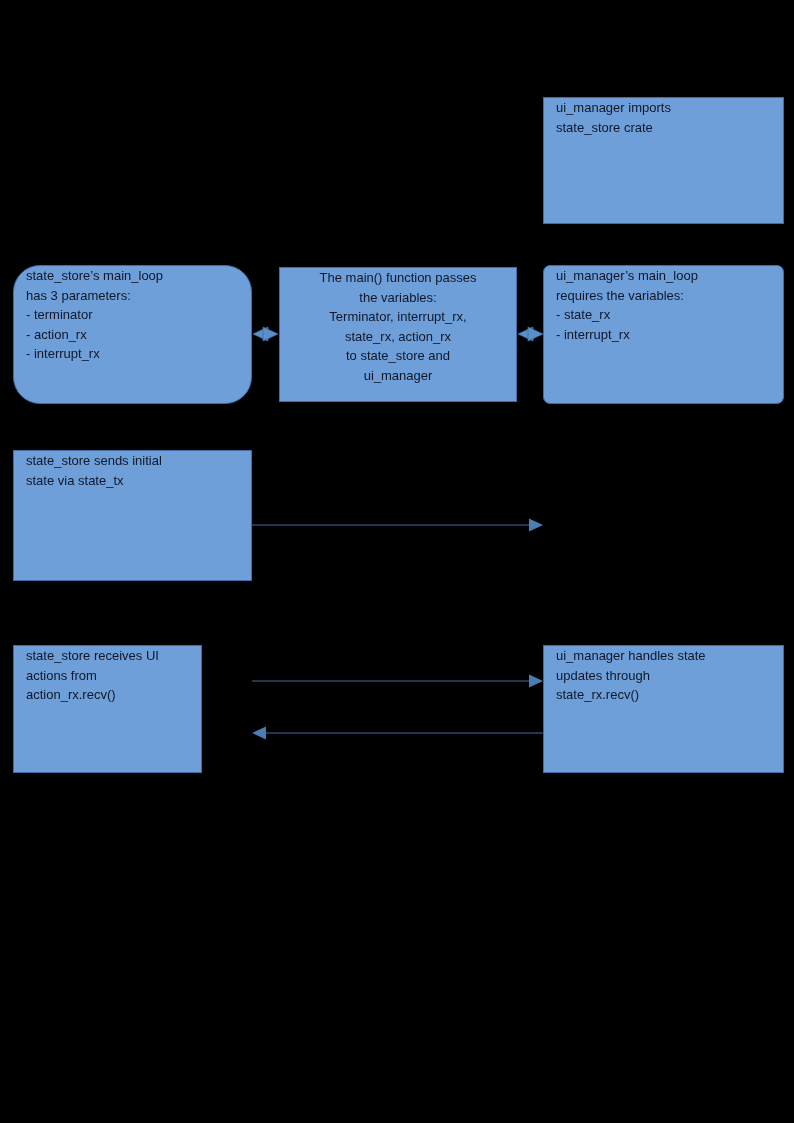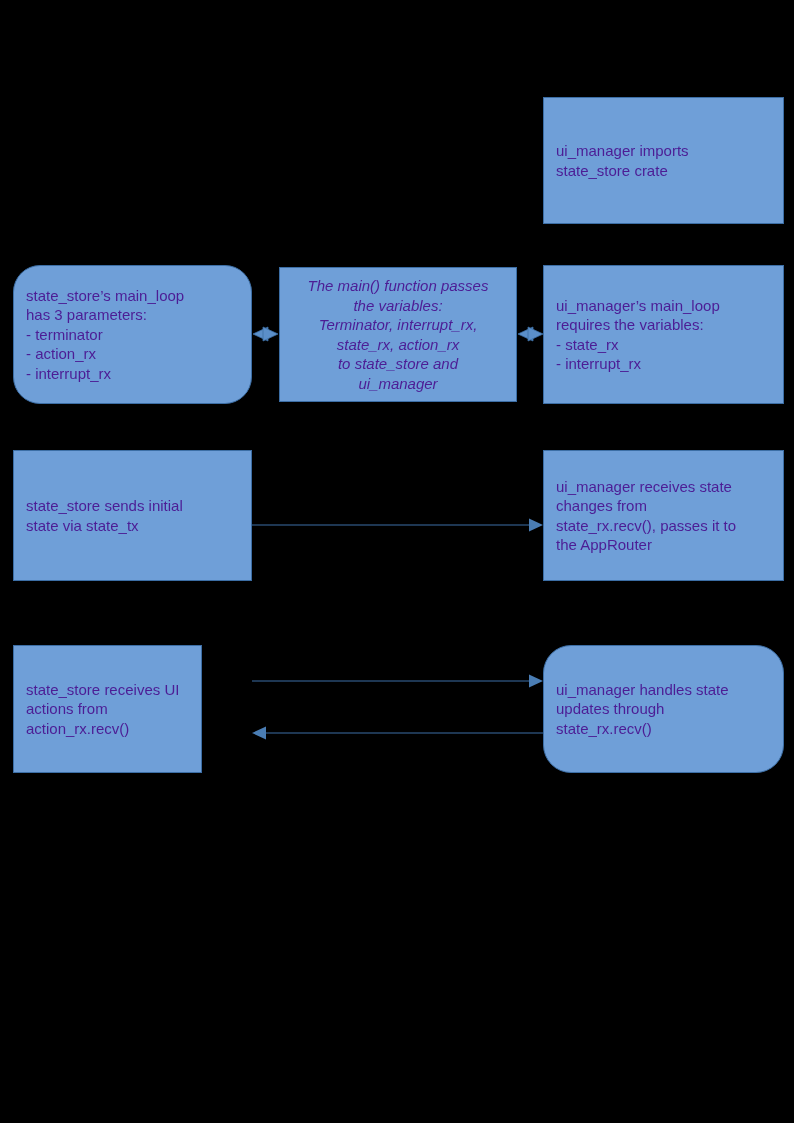--- a/index.html
+++ b/index.html
@@ -19,51 +19,51 @@
     left: 0;
     top: 0;
     width: 794px;
     height: 1123px;
   }
   .node {
     position: absolute;
     box-sizing: border-box;
     background: #6f9fd8;
     border: 1px solid #3c6ea5;
-    color: #4c1d95;
-    font-size: 15px;
+    color: #0f172a;
+    font-size: 13px;
     line-height: 19.5px;
     display: flex;
-    align-items: center;
+    align-items: flex-start;
     overflow: hidden;
   }
   .node .node-text {
     display: block;
     width: 100%;
     white-space: pre-line;
   }
   .node.align-left .node-text {
     text-align: left;
     padding-left: 12px;
     padding-right: 8px;
   }
   .node.align-center .node-text {
     text-align: center;
     padding-left: 6px;
     padding-right: 6px;
   }
   
   #node-ui-imports   { left: 543px; top: 97px;  width: 241px; height: 127px; }
   #node-state-params { left: 13px;  top: 265px; width: 239px; height: 139px; border-radius: 27px; }
-  #node-main-passes  { left: 279px; top: 267px; width: 238px; height: 135px; font-style: italic; }
-  #node-ui-requires  { left: 543px; top: 265px; width: 241px; height: 139px; }
+  #node-main-passes  { left: 279px; top: 267px; width: 238px; height: 135px; }
+  #node-ui-requires  { left: 543px; top: 265px; width: 241px; height: 139px; border-radius: 7px; }
   #node-initial-tx   { left: 13px;  top: 450px; width: 239px; height: 131px; }
   #node-ui-receives  { left: 543px; top: 450px; width: 241px; height: 131px; }
   #node-actions-rx   { left: 13px;  top: 645px; width: 189px; height: 128px; }
-  #node-ui-handles   { left: 543px; top: 645px; width: 241px; height: 128px; border-radius: 28px; }
+  #node-ui-handles   { left: 543px; top: 645px; width: 241px; height: 128px; }
 
   svg.edges {
     position: absolute;
     left: 0;
     top: 0;
     width: 794px;
     height: 1123px;
     pointer-events: none;
   }
   .edge-line {
@@ -143,26 +143,20 @@
 requires the variables:
 - state_rx
 - interrupt_rx</span>
   </div>
 
   <div class="node align-left" id="node-initial-tx">
     <span class="node-text">state_store sends initial
 state via state_tx</span>
   </div>
 
-  <div class="node align-left" id="node-ui-receives">
-    <span class="node-text">ui_manager receives state
-changes from
-state_rx.recv(), passes it to
-the AppRouter</span>
-  </div>
 
   <div class="node align-left" id="node-actions-rx">
     <span class="node-text">state_store receives UI
 actions from
 action_rx.recv()</span>
   </div>
 
   <div class="node align-left" id="node-ui-handles">
     <span class="node-text">ui_manager handles state
 updates through

